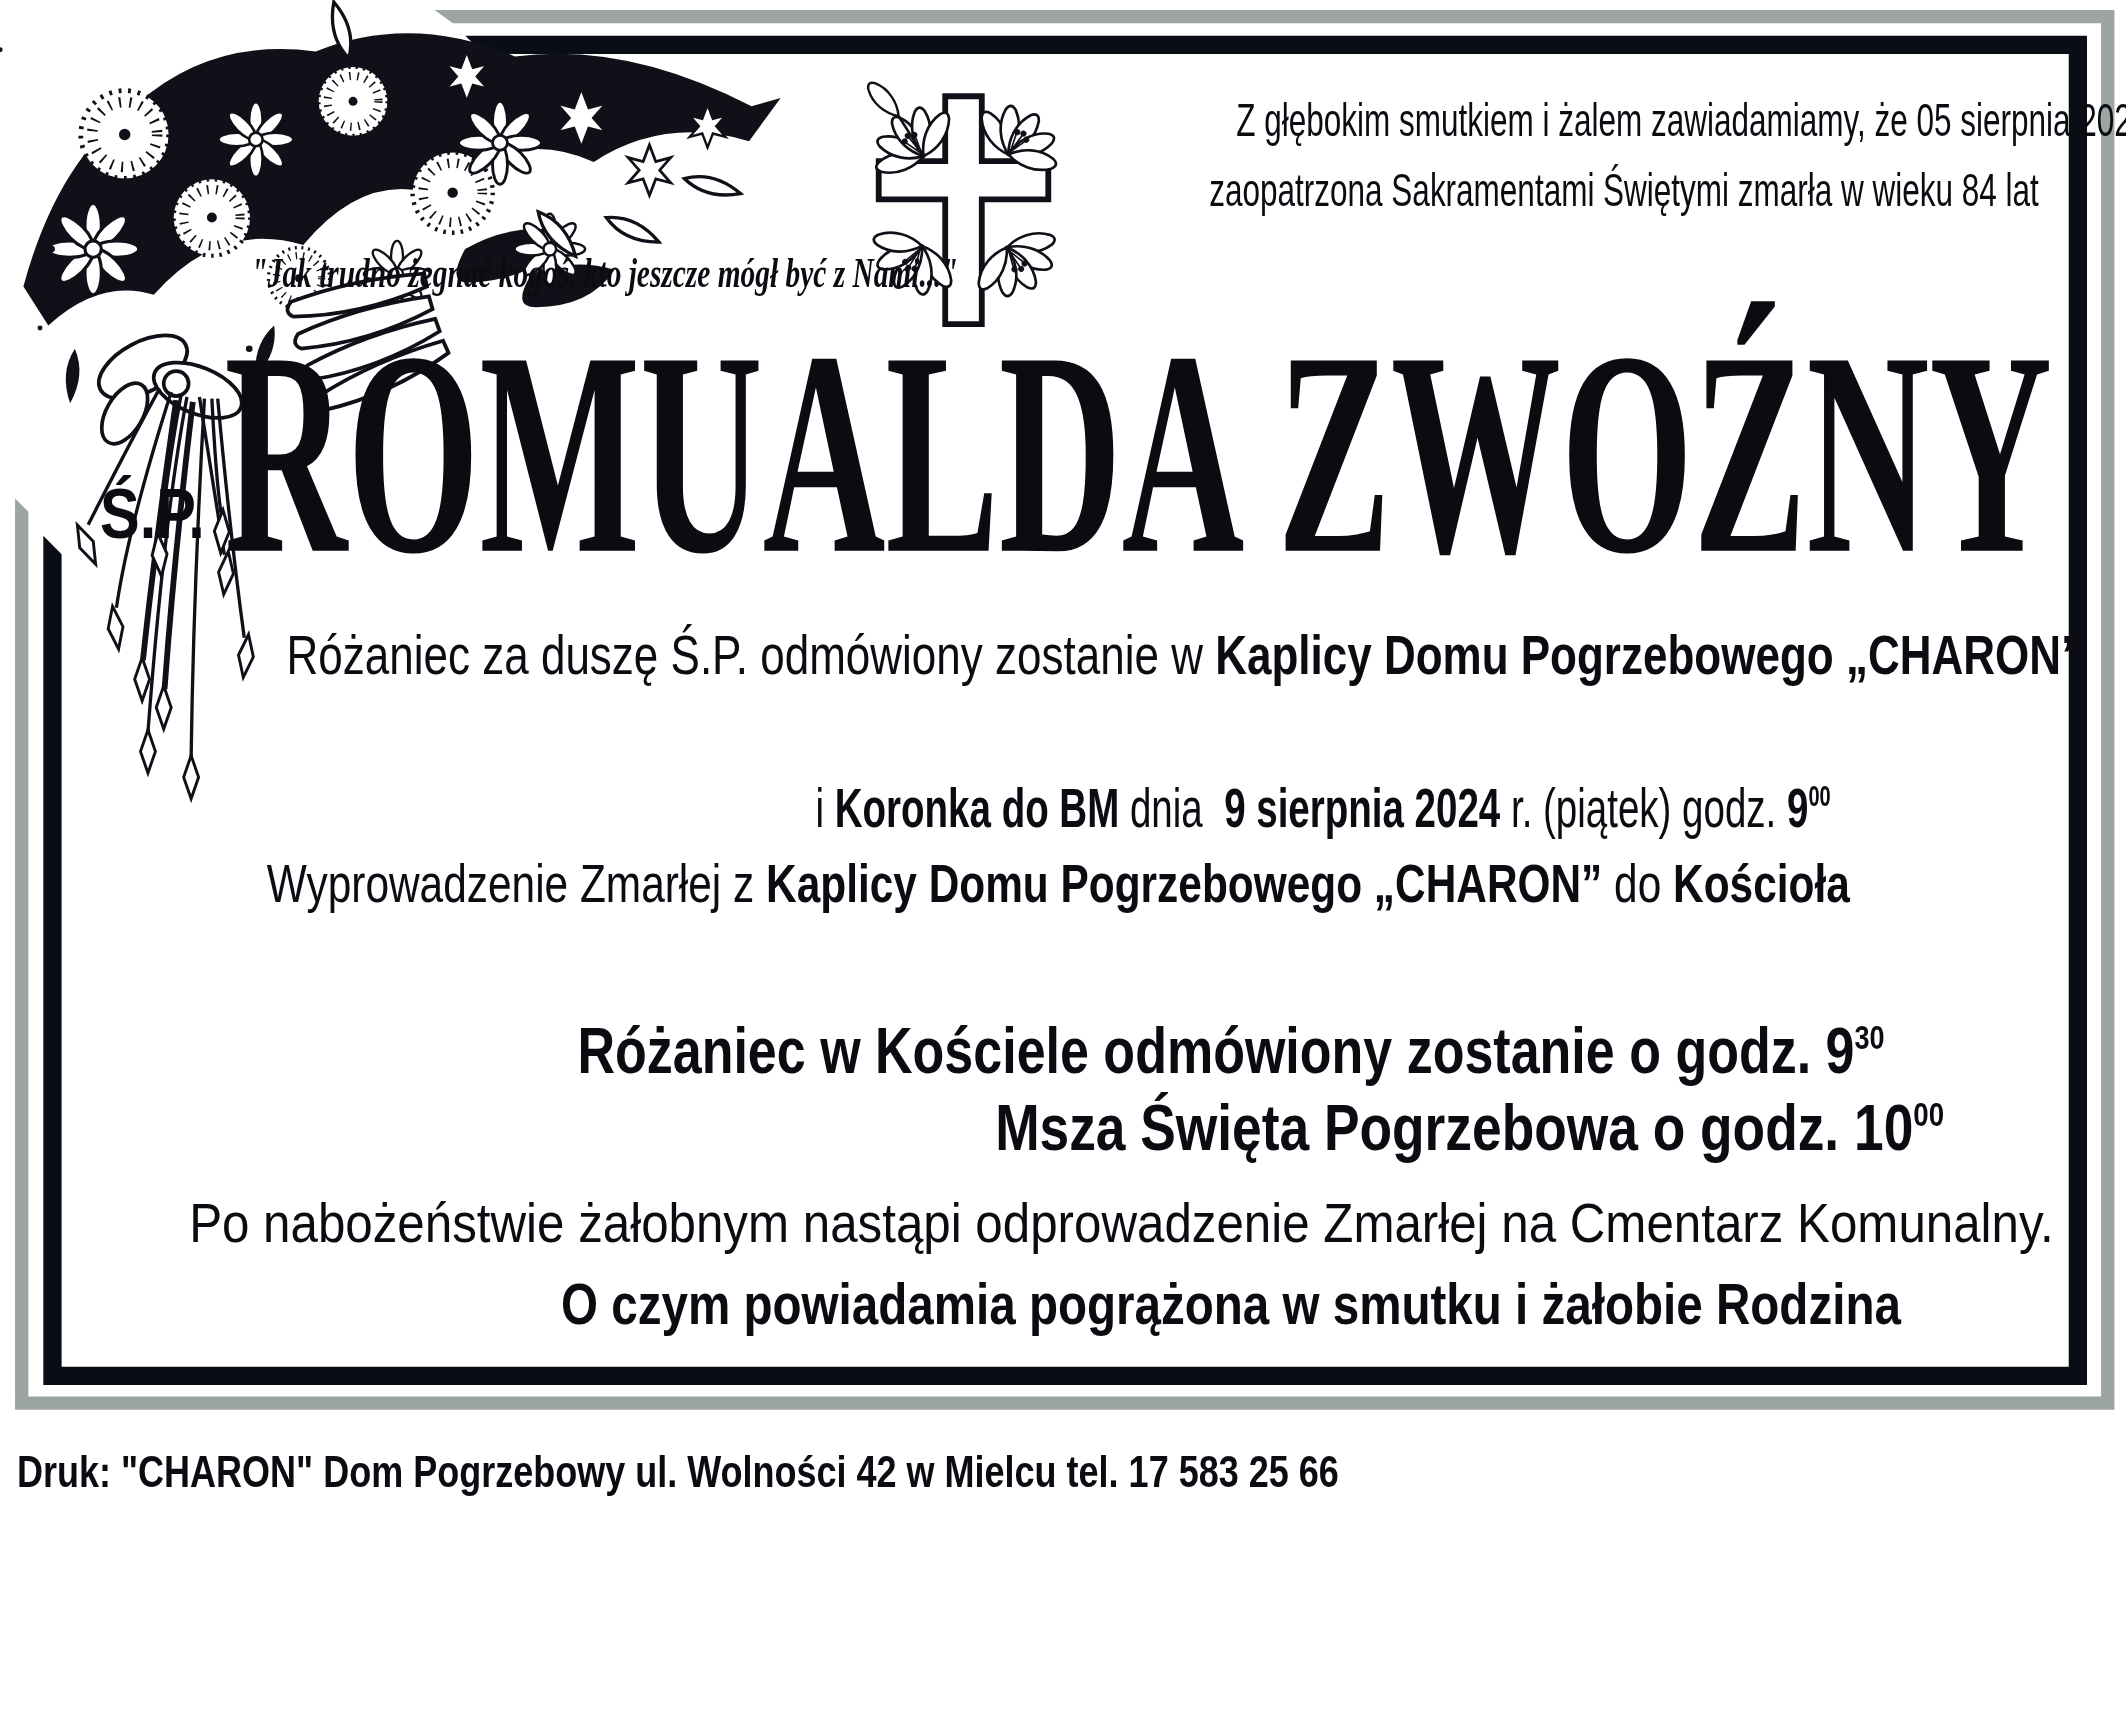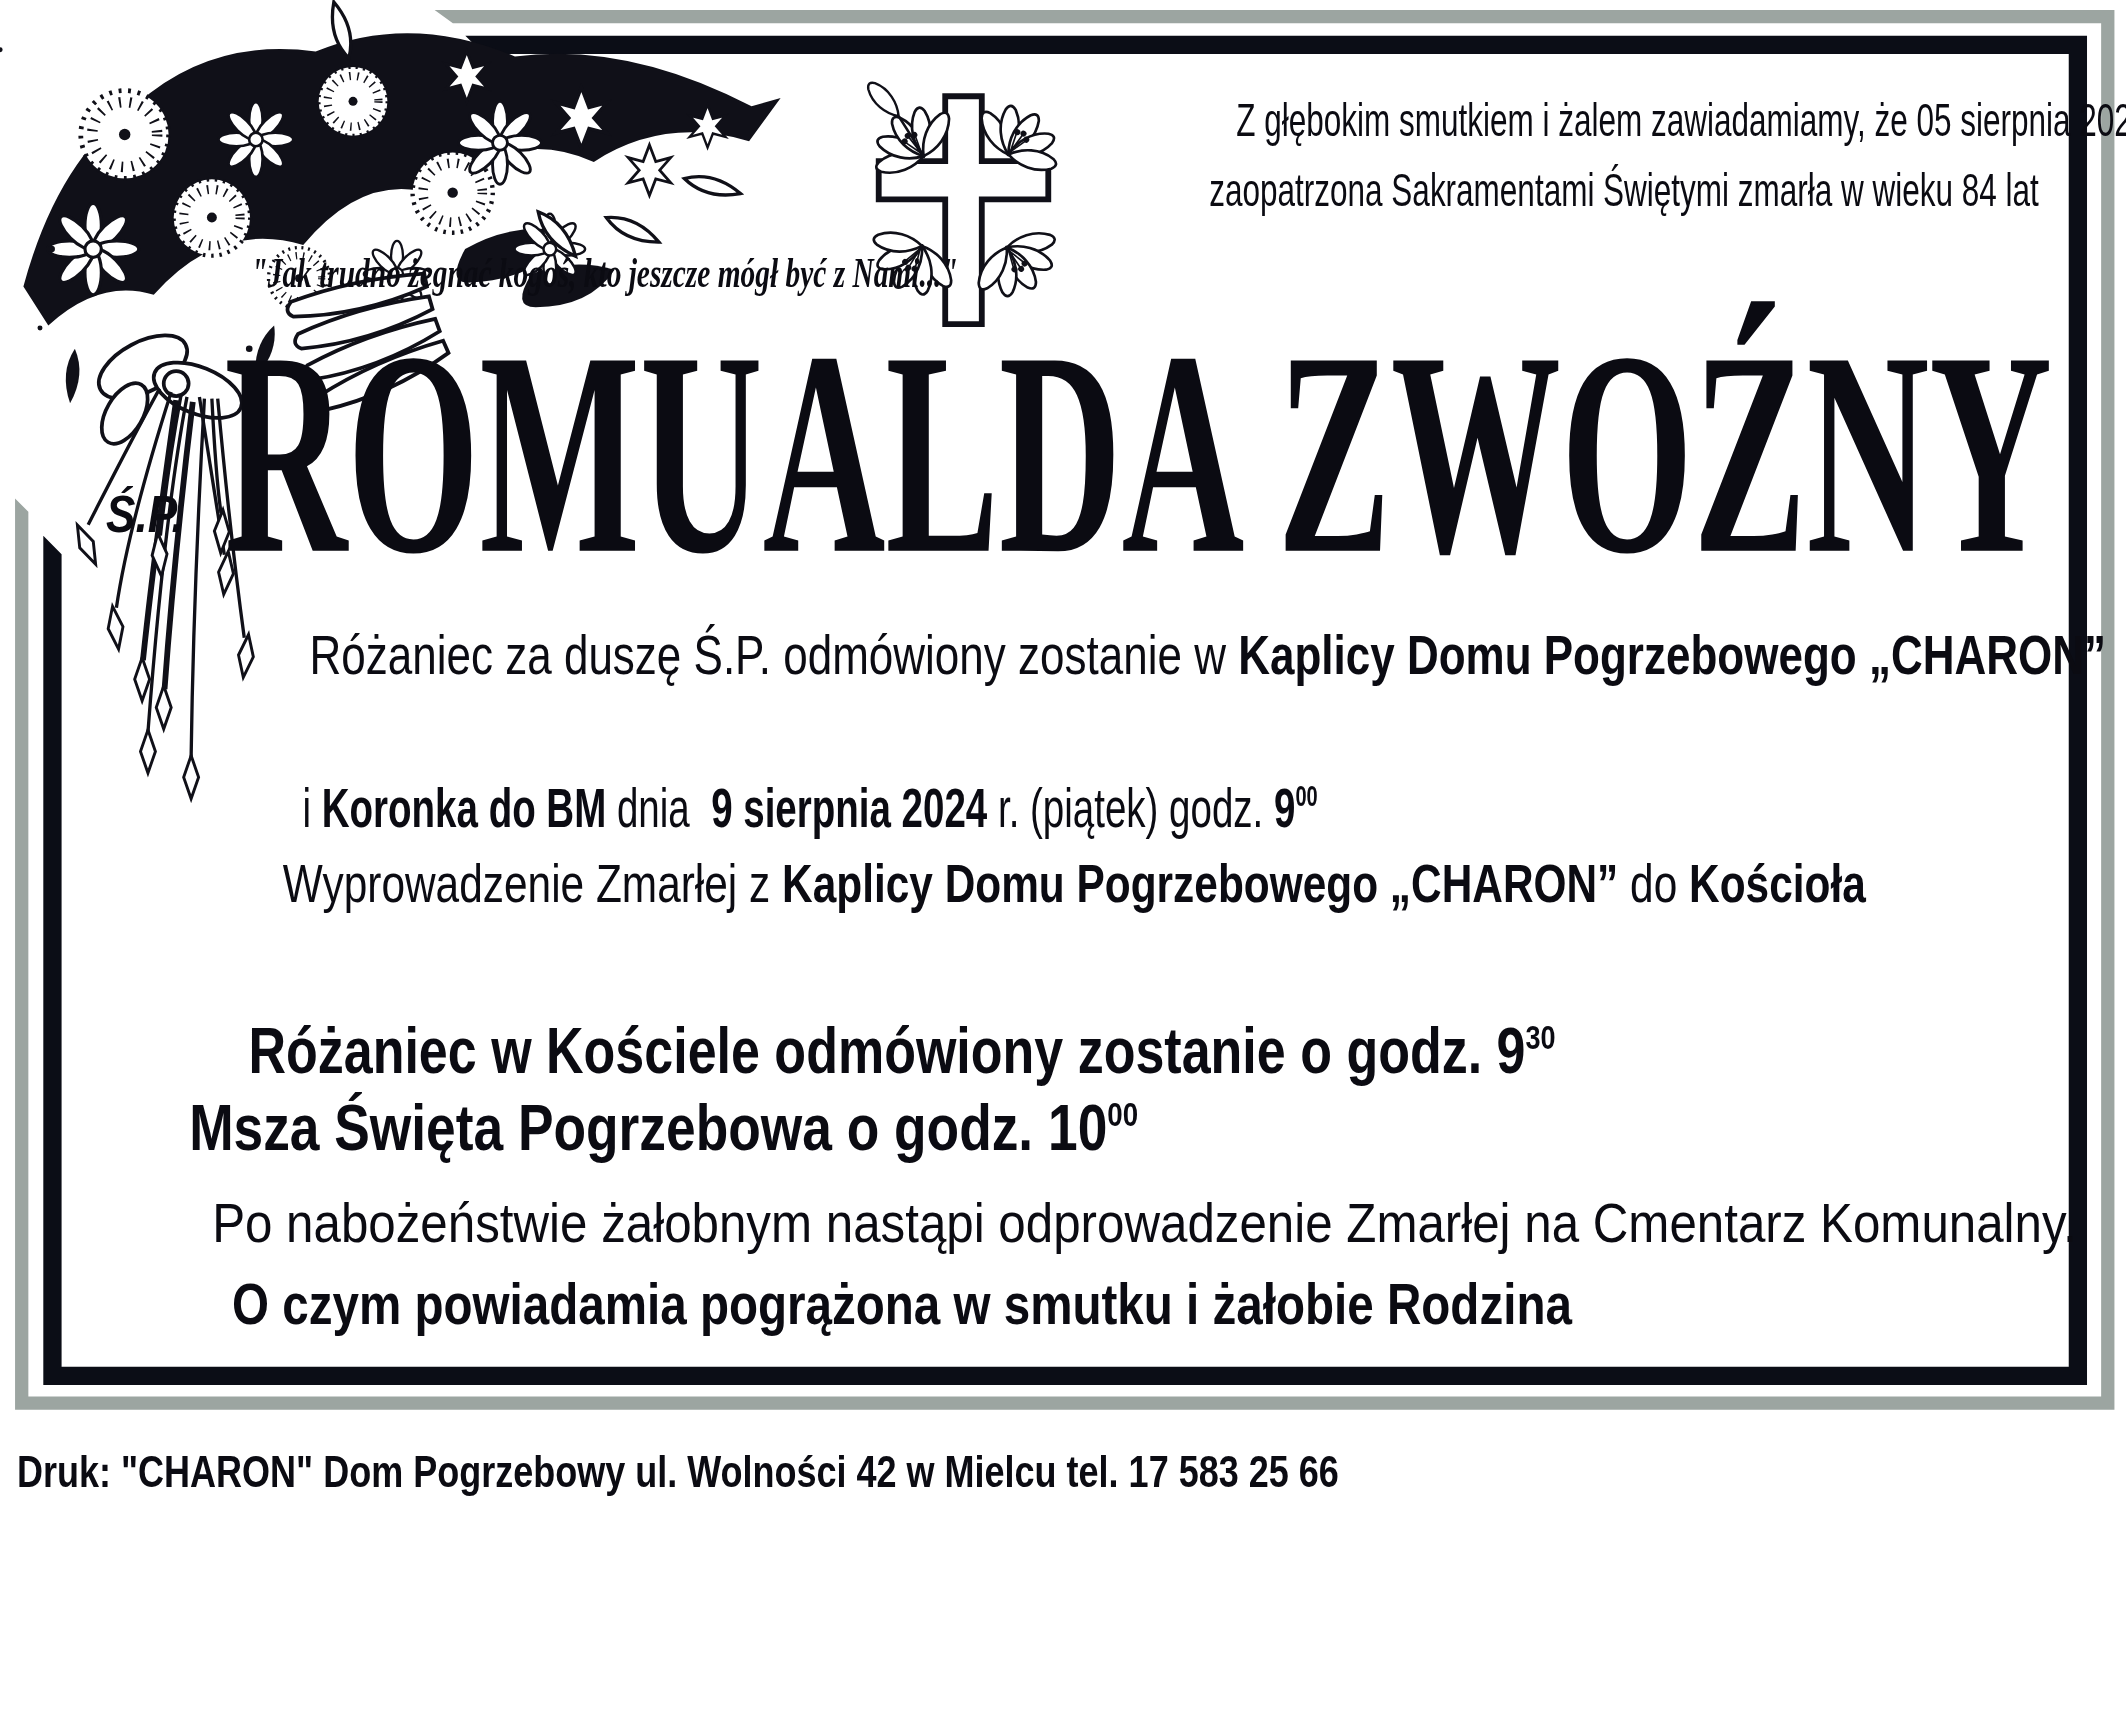--- a/index.html
+++ b/index.html
@@ -3,36 +3,36 @@
 <meta charset="utf-8">
 <style>
   html,body{margin:0;padding:0;background:#fff;}
   .page{position:relative;width:2127px;height:1733px;background:#ffffff;overflow:hidden;
         font-family:"Liberation Sans",sans-serif;color:#0b0b12;}
   svg{display:block}
   .abs{position:absolute;}
   
   .cx{display:inline-block;white-space:pre;transform:scaleX(var(--sx,.8));transform-origin:50% 50%;}
   .ox-left{transform-origin:0 50%;}
-  .line{position:absolute;left:85px;right:79px;text-align:left;white-space:pre;line-height:1.25;}
+  .line{position:absolute;left:62px;right:79px;text-align:right;white-space:pre;line-height:1.25;}
   .b{font-weight:700;}
   .sup{font-weight:700;font-size:.52em;vertical-align:.72em;letter-spacing:0;}
   
   .hblock{position:absolute;left:1005px;top:85px;width:1072px;text-align:center;}
   .hline{font-size:47px;line-height:70px;white-space:pre;}
   .hline .cx{--sx:.67;}
   .hline-bold-italic{font-weight:700;font-style:italic;}
   
   .quote{position:absolute;left:100px;top:249px;width:781px;text-align:center;
          font-family:"Liberation Serif",serif;font-style:italic;font-weight:700;
          font-size:42px;line-height:48px;white-space:pre;}
   .quote .cx{--sx:.70;}
   
-  .sp{position:absolute;left:106px;top:475px;font-size:52px;font-weight:700;line-height:79px;
-      white-space:pre;font-style:italic;}
+  .sp{position:absolute;left:100px;top:475px;font-size:70px;font-weight:700;line-height:79px;
+      white-space:pre;}
   .sp .cx{--sx:.85;}
   
   .footer{position:absolute;left:16.6px;top:1447px;font-size:45px;font-weight:700;line-height:50px;
           white-space:pre;}
   .footer .cx{--sx:.80;}
 </style>
 </head>
 <body>
 
 <div class="page">

